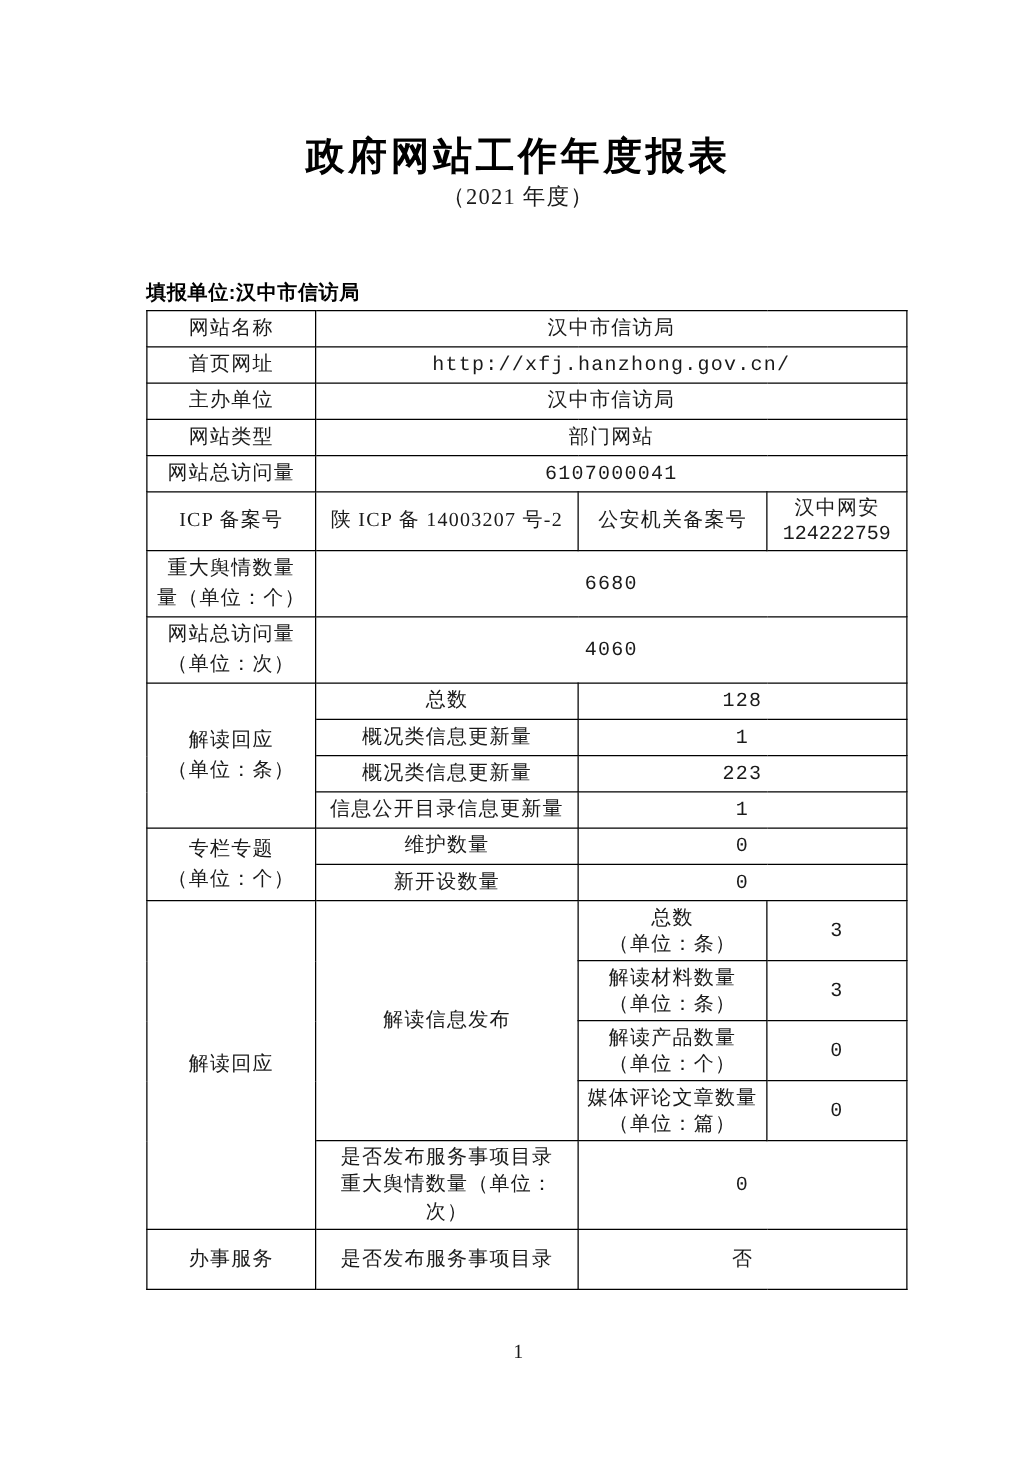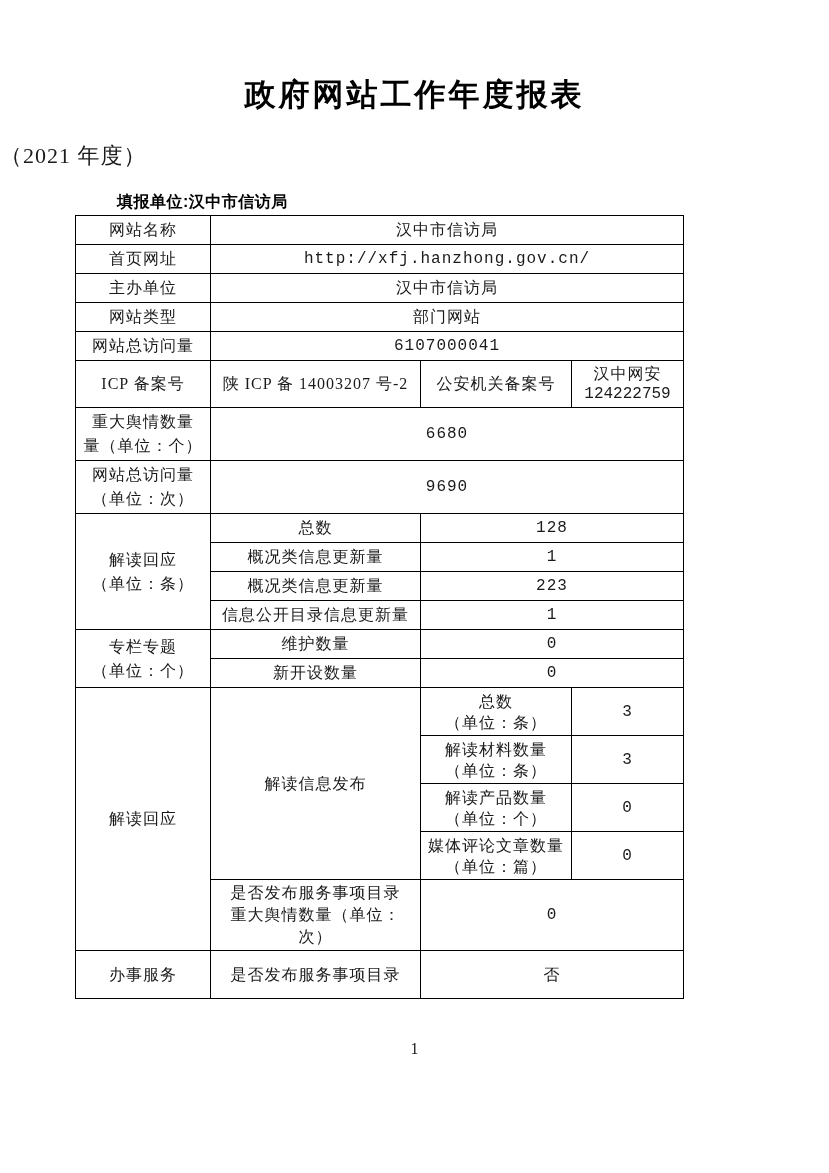--- a/index.html
+++ b/index.html
@@ -8,50 +8,49 @@
     width: 829px;
     height: 1173px;
     margin: 0 auto;
     background: #ffffff;
     color: #111111;
     overflow: hidden;
     font-family: "Liberation Serif", "DejaVu Serif", serif;
   }
   .doc-title {
     margin: 0;
-    padding-top: 75px;
+    padding-top: 105px;
     text-align: center;
     font-family: "Liberation Sans", "DejaVu Sans", sans-serif;
     font-size: 31px;
     font-weight: bold;
     letter-spacing: 3px;
     line-height: 40px;
     color: #000000;
   }
   .doc-subtitle {
-    margin-top: 29px;
-    text-align: left;
-    font-size: 22px;
+    text-align: center;
+    font-size: 18px;
     letter-spacing: 1px;
     line-height: 24px;
     color: #1a1a1a;
   }
   .report-unit {
-    margin: 24px 0 3px 117px;
+    margin: 56px 0 3px 117px;
     font-family: "Liberation Sans", "DejaVu Sans", sans-serif;
     font-size: 16px;
     font-weight: bold;
     letter-spacing: 0.5px;
     line-height: 20px;
     color: #000000;
   }
   table.report {
     border-collapse: collapse;
     table-layout: fixed;
-    margin-left: 75px;
+    margin-left: 117px;
     width: 608px;
   }
   table.report td {
     border: 1px solid #000000;
     text-align: center;
     vertical-align: middle;
     padding: 2px 4px;
     font-size: 16px;
     letter-spacing: 1px;
     line-height: 24px;
@@ -137,21 +136,21 @@
         <span class="ln">量（单位：个）</span>
       </td>
       <td colspan="3" class="mono">6680</td>
     </tr>
 
     <tr class="r52">
       <td>
         <span class="ln">网站总访问量</span>
         <span class="ln">（单位：次）</span>
       </td>
-      <td colspan="3" class="mono">9690</td>
+      <td colspan="3" class="mono">4060</td>
     </tr>
 
     <tr class="r29">
       <td rowspan="4">
         <span class="ln">解读回应</span>
         <span class="ln">（单位：条）</span>
       </td>
       <td>总数</td>
       <td colspan="2" class="mono">128</td>
     </tr>

